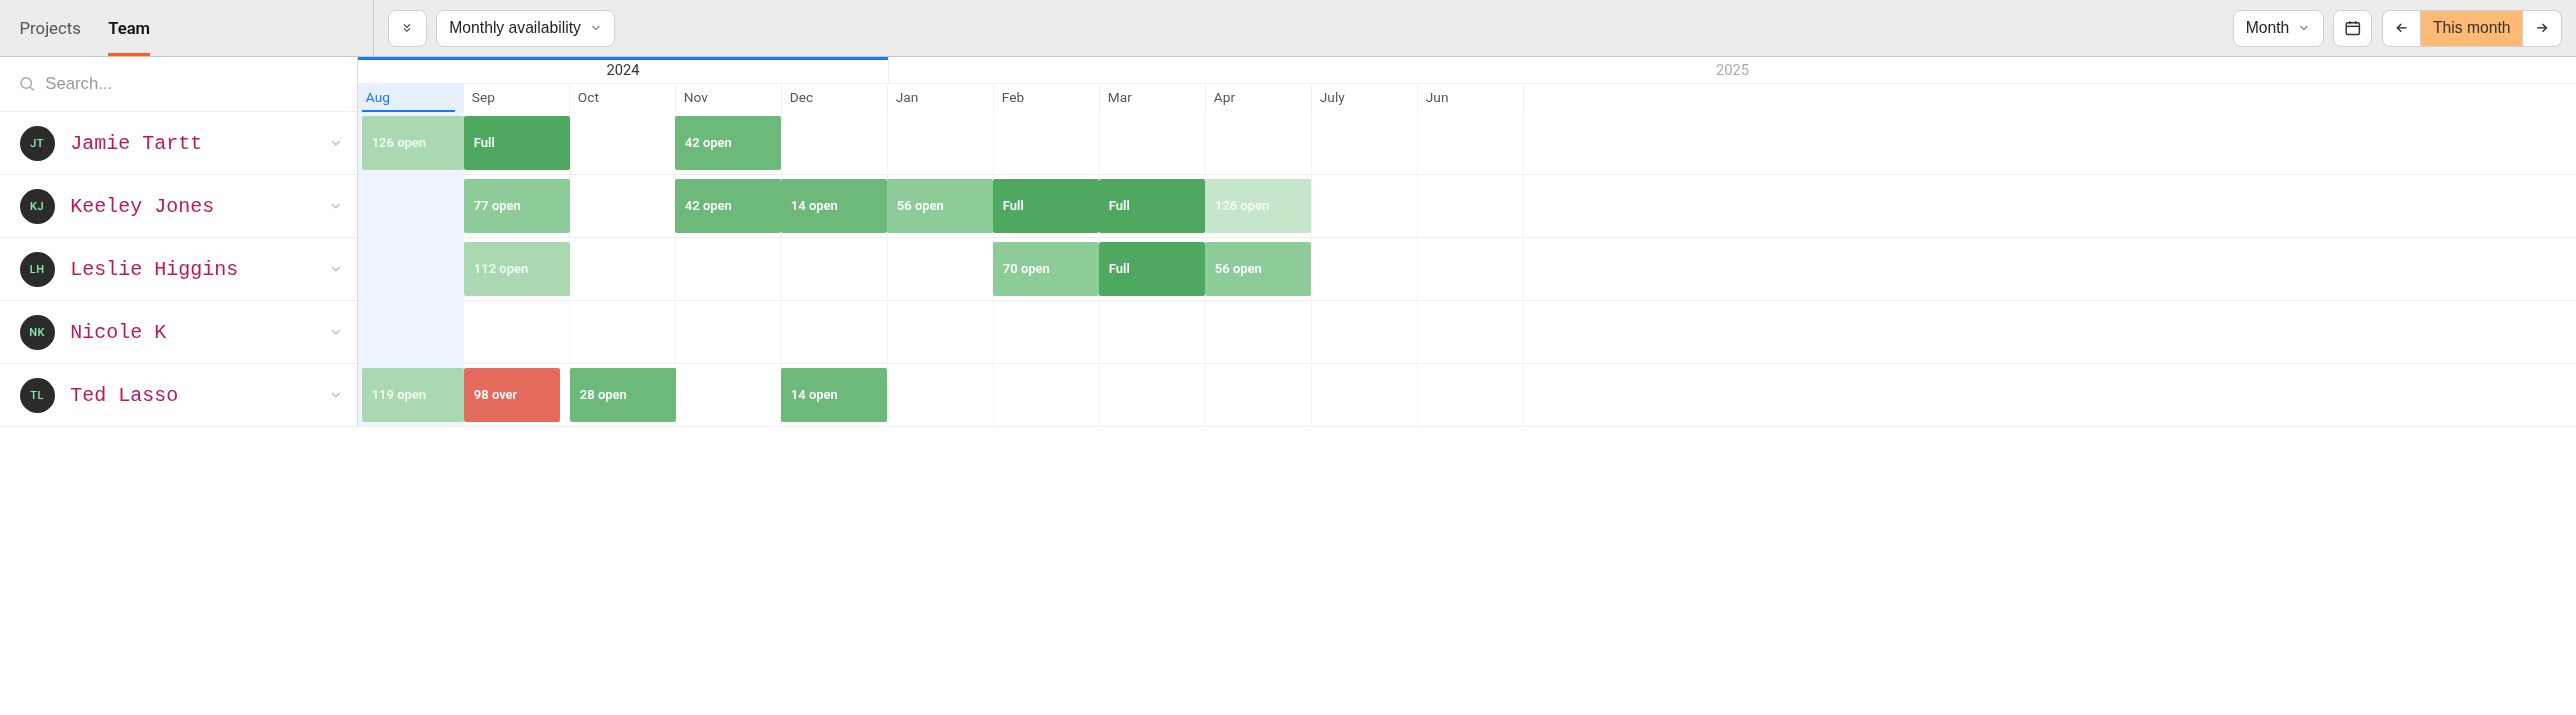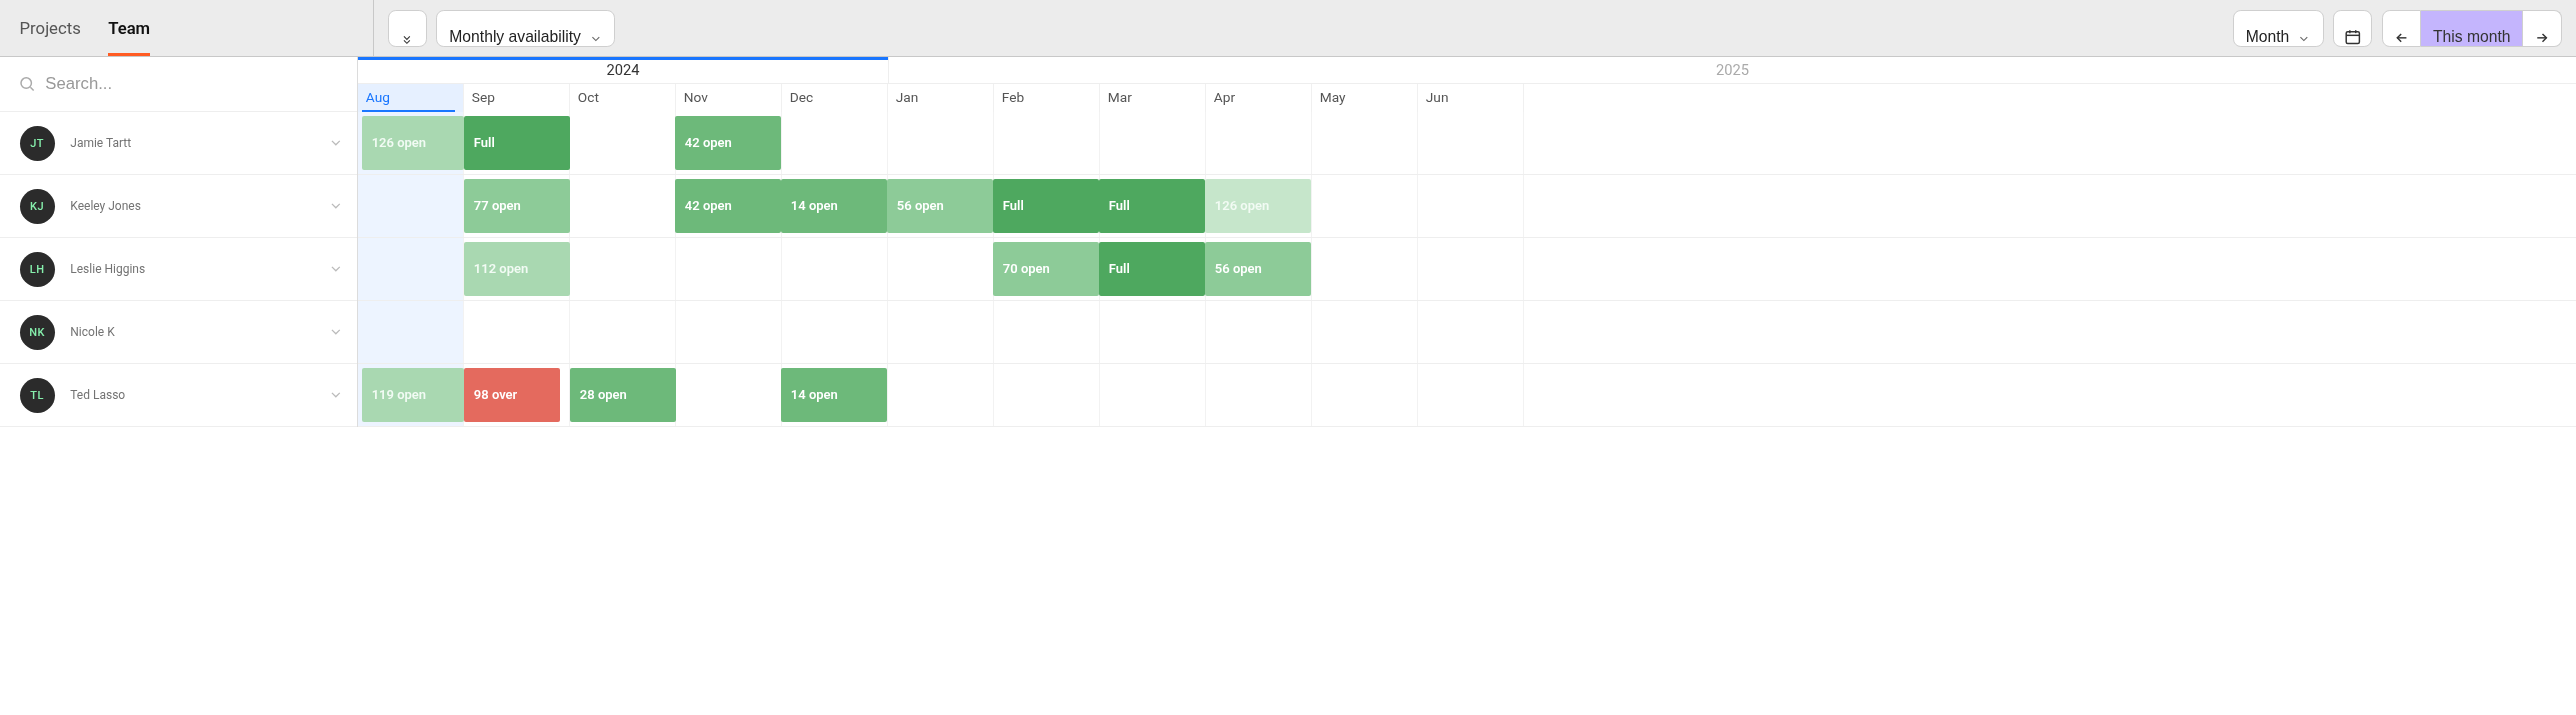--- a/index.html
+++ b/index.html
@@ -5,37 +5,37 @@
   * { box-sizing: border-box; margin: 0; padding: 0; }
   html, body { width: 100%; height: 100%; font-family: -apple-system, BlinkMacSystemFont, "Segoe UI", Roboto, sans-serif; background: #fff; color: #222; }
   .app { display: flex; flex-direction: column; width: 100%; }
   .topbar { display: flex; align-items: center; height: 57px; background: #ececec; border-bottom: 1px solid #c8c8c8; }
   .sidebar-tabs { display: flex; align-items: flex-start; gap: 27.4px; padding-left: 19.6px; width: 374px; height: 100%; border-right: 1px solid #c8c8c8; }
   .tab { font-size: 16.7px; color: #555; height: 100%; display: flex; align-items: center; cursor: pointer; position: relative; }
   .tab.active { color: #111; font-weight: 600; }
   .tab.active::after { content: ""; position: absolute; left: 0; right: 0; bottom: 0; height: 2.9px; background: #ff5b22; }
   .toolbar { flex: 1; display: flex; align-items: center; padding: 0 13.7px; gap: 9.8px; }
   .spacer { flex: 1; }
-  .btn { background: #fff; border: 1px solid #cfcfcf; border-radius: 7.8px; height: 37px; display: inline-flex; align-items: flex-end; justify-content: center; padding: 0 11.8px; font-size: 15.7px; color: #222; gap: 7.8px; cursor: pointer; }
+  .btn { background: #fff; border: 1px solid #cfcfcf; border-radius: 7.8px; height: 37px; display: inline-flex; align-items: center; justify-content: center; padding: 0 11.8px; font-size: 15.7px; color: #222; gap: 7.8px; cursor: pointer; }
   .btn-icon { width: 39px; padding: 0; }
   .btn-group { display: inline-flex; }
   .btn-group .btn { border-radius: 0; }
   .btn-group .btn:first-child { border-top-left-radius: 7.8px; border-bottom-left-radius: 7.8px; }
   .btn-group .btn:last-child { border-top-right-radius: 7.8px; border-bottom-right-radius: 7.8px; border-left: none; }
-  .btn-group .btn.middle { border-left: none; background: #c4b5fd; color:#333; }
+  .btn-group .btn.middle { border-left: none; background: #fdba74; color:#333; }
   .btn-group .btn.first { }
   .chev { width: 11.8px; height: 11.8px; }
   .body-row { display: flex; }
   .left-col { width: 358px; border-right: 1px solid #dcdcdc; }
   .search-row { height: 55px; display: flex; align-items: center; padding: 0 17.6px; gap: 9.8px; border-bottom: 1px solid #eee; }
   .search-row input { border: none; outline: none; font-size: 16.7px; color: #333; width: 100%; }
   .search-row input::placeholder { color: #999; }
   .person-row { height: 63px; display: flex; align-items: center; gap: 15.7px; padding: 0 13.7px 0 19.6px; border-bottom: 1px solid #eee; }
   .avatar { width: 35px; height: 35px; border-radius: 50%; background: #2b2b2b; color: #86efac; display: flex; align-items: center; justify-content: center; font-size: 11px; font-weight: 500; letter-spacing: 0.5px; }
-  .person-name { flex: 1; font-size: 12px; color: #737373; }
+  .person-name { flex: 1; font-size: 20px; color: #be185d; font-family: Liberation Mono, monospace; }
   .row-caret { color: #bbb; }
   .right-col { flex: 1; position: relative; overflow: hidden; }
   .year-header { height: 27.4px; display: flex; border-bottom: 1px solid #eee; }
   .year-2024 { width: calc(106px * 5); text-align: center; font-size: 14.7px; color: #333; line-height: 27.4px; position: relative; }
   .year-2025 { flex: 1; text-align: center; font-size: 14.7px; color: #aaa; line-height: 27.4px; border-left: 1px solid #eee; }
   .blue-line { position: absolute; top: 0; left: 0; right: 0; height: 2.9px; background: #1976ff; }
   .month-header { height: 27.4px; display: flex; position: relative; }
   .month-cell { width: 106px; padding-left: 7.8px; font-size: 13.7px; color: #555; line-height: 27.4px; border-right: 1px solid #f0f0f0; }
   .month-cell.current { color: #1976ff; background: #e6f0ff; position: relative; }
   .month-cell.current::after { content:""; position:absolute; left:3.9px; right:7.8px; bottom:0; height:2px; background:#1976ff; }
@@ -166,21 +166,21 @@
       <div class="month-header">
         <div class="month-cell current">Aug</div>
         <div class="month-cell">Sep</div>
         <div class="month-cell">Oct</div>
         <div class="month-cell">Nov</div>
         <div class="month-cell">Dec</div>
         <div class="month-cell">Jan</div>
         <div class="month-cell">Feb</div>
         <div class="month-cell">Mar</div>
         <div class="month-cell">Apr</div>
-        <div class="month-cell">May</div>
+        <div class="month-cell">July</div>
         <div class="month-cell">Jun</div>
       </div>
 
       <div class="grid-row">
         <div class="current-col-bg"></div>
         <div class="block c-open1" style="left:3.9px;width:102px">126 open</div>
         <div class="block c-full" style="left:106px;width:106px">Full</div>
         <div class="block c-open3" style="left:317px;width:106px">42 open</div>
         <div class="grid-cell"></div>
           <div class="grid-cell"></div>

